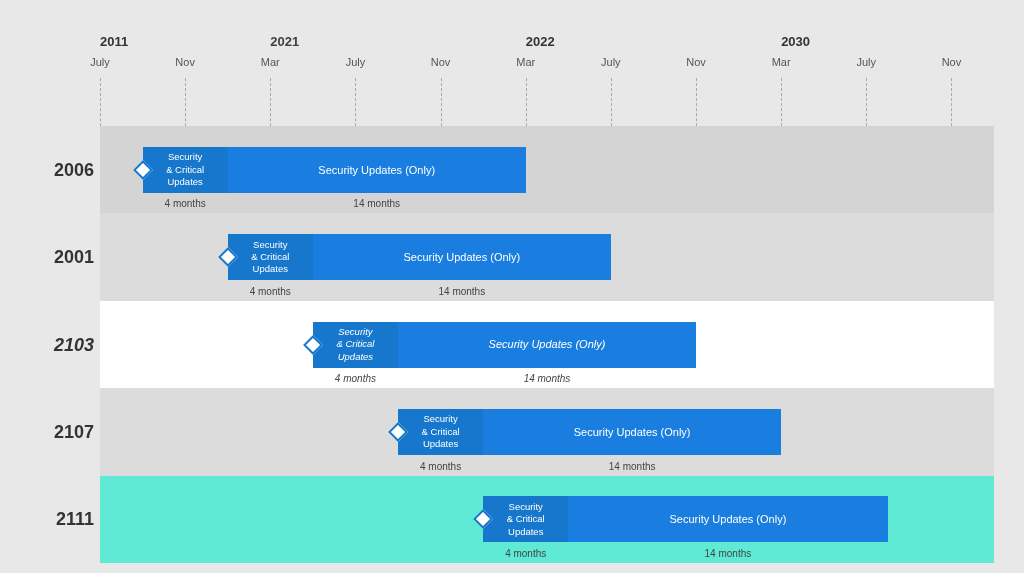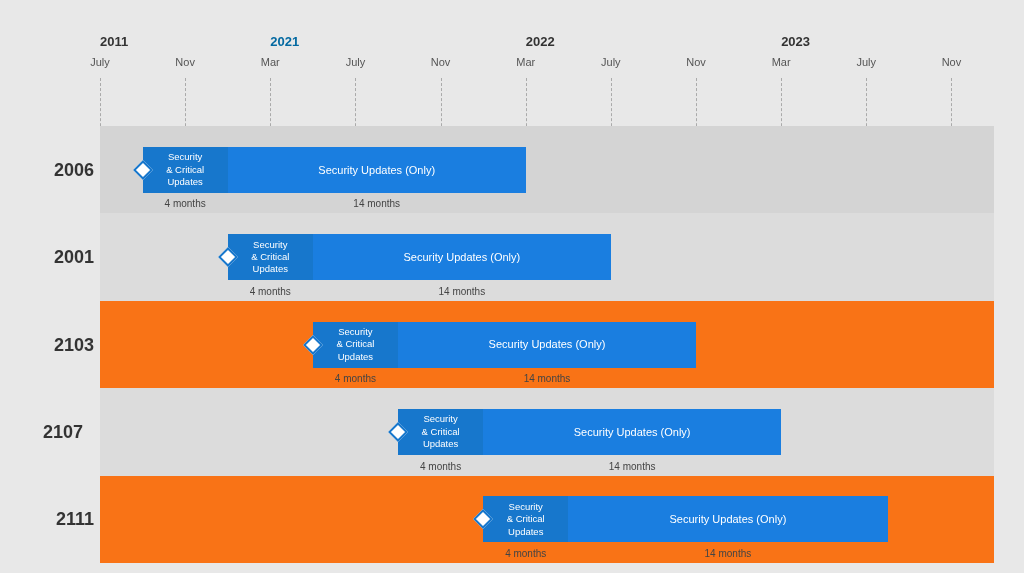--- a/index.html
+++ b/index.html
@@ -93,23 +93,23 @@
 </head>
 <body>
 
 <div class="page">
   <div class="title"></div>
 
   <div class="chart-area">
 
     <div id="timeline-header" class="timeline-header" style="position: relative; height: 44px; margin-left: 70px; width: 894px;">
         <div style="position: absolute; left: 0px; top: 0px; font-size: 13px; font-weight: 600; color: rgb(51, 51, 51);">2011</div>
-        <div style="position: absolute; left: 170.286px; top: 0px; font-size: 13px; font-weight: 600; color: #0369a1;">2021</div>
+        <div style="position: absolute; left: 170.286px; top: 0px; font-size: 13px; font-weight: 600; color: #404040;">2021</div>
         <div style="position: absolute; left: 425.714px; top: 0px; font-size: 13px; font-weight: 600; color: rgb(51, 51, 51);">2022</div>
-        <div style="position: absolute; left: 681.143px; top: 0px; font-size: 13px; font-weight: 600; color: rgb(51, 51, 51);">2023</div>
+        <div style="position: absolute; left: 681.143px; top: 0px; font-size: 13px; font-weight: 600; color: rgb(51, 51, 51);">2030</div>
         <div style="position: absolute; left: 0px; top: 22px; font-size: 11px; color: rgb(85, 85, 85); transform: translateX(-50%);">July</div>
         <div style="position: absolute; left: 85.1429px; top: 22px; font-size: 11px; color: rgb(85, 85, 85); transform: translateX(-50%);">Nov</div>
         <div style="position: absolute; left: 170.286px; top: 22px; font-size: 11px; color: rgb(85, 85, 85); transform: translateX(-50%);">Mar</div>
         <div style="position: absolute; left: 255.429px; top: 22px; font-size: 11px; color: rgb(85, 85, 85); transform: translateX(-50%);">July</div>
         <div style="position: absolute; left: 340.571px; top: 22px; font-size: 11px; color: rgb(85, 85, 85); transform: translateX(-50%);">Nov</div>
         <div style="position: absolute; left: 425.714px; top: 22px; font-size: 11px; color: rgb(85, 85, 85); transform: translateX(-50%);">Mar</div>
         <div style="position: absolute; left: 510.857px; top: 22px; font-size: 11px; color: rgb(85, 85, 85); transform: translateX(-50%);">July</div>
         <div style="position: absolute; left: 596px; top: 22px; font-size: 11px; color: rgb(85, 85, 85); transform: translateX(-50%);">Nov</div>
         <div style="position: absolute; left: 681.143px; top: 22px; font-size: 11px; color: rgb(85, 85, 85); transform: translateX(-50%);">Mar</div>
         <div style="position: absolute; left: 766.286px; top: 22px; font-size: 11px; color: rgb(85, 85, 85); transform: translateX(-50%);">July</div>
@@ -154,49 +154,49 @@
 &amp; Critical
 Updates</div>
               </div>
               <div style="position: absolute; left: 120.714px; width: 14px; height: 14px; background: white; border: 2px solid rgb(23, 119, 204); transform: rotate(45deg); top: 50%; margin-top: -7px; z-index: 4;"></div>
               <div style="position: absolute; left: 212.857px; width: 298px; height: 46px; top: 50%; transform: translateY(-50%); background: rgb(26, 126, 224); display: flex; align-items: center; justify-content: center; z-index: 2;">
                 <div style="color: white; font-size: 11px; text-align: center; line-height: 1.3;">Security Updates (Only)</div>
               </div>
               <div style="position: absolute; left: 127.714px; width: 85.1429px; bottom: 4px; font-size: 10px; color: rgb(68, 68, 68); text-align: center; z-index: 5;">4 months</div>
               <div style="position: absolute; left: 212.857px; width: 298px; bottom: 4px; font-size: 10px; color: rgb(68, 68, 68); text-align: center; z-index: 5;">14 months</div>
             </div>
-            <div class="version-row" style="background: #f97316; position: relative; flex: 1 1 0%;">
+            <div class="version-row" style="background: #ffffff; position: relative; flex: 1 1 0%; font-style: italic;">
               <div class="version-label" style="position: absolute; left: -68px; width: 62px; font-size: 18px; font-weight: 600; color: rgb(51, 51, 51); text-align: right; top: 50%; transform: translateY(-50%);">2103</div>
               <div style="position: absolute; left: 212.857px; width: 85.1429px; height: 46px; top: 50%; transform: translateY(-50%); background: rgb(23, 119, 204); display: flex; align-items: center; justify-content: center; z-index: 2;">
                 <div style="color: white; font-size: 9.5px; text-align: center; line-height: 1.3; padding: 2px; white-space: pre;">Security
 &amp; Critical
 Updates</div>
               </div>
               <div style="position: absolute; left: 205.857px; width: 14px; height: 14px; background: white; border: 2px solid rgb(23, 119, 204); transform: rotate(45deg); top: 50%; margin-top: -7px; z-index: 4;"></div>
               <div style="position: absolute; left: 298px; width: 298px; height: 46px; top: 50%; transform: translateY(-50%); background: rgb(26, 126, 224); display: flex; align-items: center; justify-content: center; z-index: 2;">
                 <div style="color: white; font-size: 11px; text-align: center; line-height: 1.3;">Security Updates (Only)</div>
               </div>
               <div style="position: absolute; left: 212.857px; width: 85.1429px; bottom: 4px; font-size: 10px; color: rgb(68, 68, 68); text-align: center; z-index: 5;">4 months</div>
               <div style="position: absolute; left: 298px; width: 298px; bottom: 4px; font-size: 10px; color: rgb(68, 68, 68); text-align: center; z-index: 5;">14 months</div>
             </div>
             <div class="version-row" style="background: rgb(220, 220, 220); position: relative; flex: 1 1 0%;">
-              <div class="version-label" style="position: absolute; left: -68px; width: 62px; font-size: 18px; font-weight: 600; color: rgb(51, 51, 51); text-align: center; top: 50%; transform: translateY(-50%);">2107</div>
+              <div class="version-label" style="position: absolute; left: -68px; width: 62px; font-size: 18px; font-weight: 600; color: rgb(51, 51, 51); text-align: right; top: 50%; transform: translateY(-50%);">2107</div>
               <div style="position: absolute; left: 298px; width: 85.1429px; height: 46px; top: 50%; transform: translateY(-50%); background: rgb(23, 119, 204); display: flex; align-items: center; justify-content: center; z-index: 2;">
                 <div style="color: white; font-size: 9.5px; text-align: center; line-height: 1.3; padding: 2px; white-space: pre;">Security
 &amp; Critical
 Updates</div>
               </div>
               <div style="position: absolute; left: 291px; width: 14px; height: 14px; background: white; border: 2px solid rgb(23, 119, 204); transform: rotate(45deg); top: 50%; margin-top: -7px; z-index: 4;"></div>
               <div style="position: absolute; left: 383.143px; width: 298px; height: 46px; top: 50%; transform: translateY(-50%); background: rgb(26, 126, 224); display: flex; align-items: center; justify-content: center; z-index: 2;">
                 <div style="color: white; font-size: 11px; text-align: center; line-height: 1.3;">Security Updates (Only)</div>
               </div>
               <div style="position: absolute; left: 298px; width: 85.1429px; bottom: 4px; font-size: 10px; color: rgb(68, 68, 68); text-align: center; z-index: 5;">4 months</div>
               <div style="position: absolute; left: 383.143px; width: 298px; bottom: 4px; font-size: 10px; color: rgb(68, 68, 68); text-align: center; z-index: 5;">14 months</div>
             </div>
-            <div class="version-row" style="background: #f97316; position: relative; flex: 1 1 0%; padding-left: 24px;">
+            <div class="version-row" style="background: #5eead4; position: relative; flex: 1 1 0%; padding-left: 24px;">
               <div class="version-label" style="position: absolute; left: -68px; width: 62px; font-size: 18px; font-weight: 600; color: rgb(51, 51, 51); text-align: right; top: 50%; transform: translateY(-50%);">2111</div>
               <div style="position: absolute; left: 383.143px; width: 85.1429px; height: 46px; top: 50%; transform: translateY(-50%); background: rgb(23, 119, 204); display: flex; align-items: center; justify-content: center; z-index: 2;">
                 <div style="color: white; font-size: 9.5px; text-align: center; line-height: 1.3; padding: 2px; white-space: pre;">Security
 &amp; Critical
 Updates</div>
               </div>
               <div style="position: absolute; left: 376.143px; width: 14px; height: 14px; background: white; border: 2px solid rgb(23, 119, 204); transform: rotate(45deg); top: 50%; margin-top: -7px; z-index: 4;"></div>
               <div style="position: absolute; left: 468.286px; width: 319.286px; height: 46px; top: 50%; transform: translateY(-50%); background: rgb(26, 126, 224); display: flex; align-items: center; justify-content: center; z-index: 2;">
                 <div style="color: white; font-size: 11px; text-align: center; line-height: 1.3;">Security Updates (Only)</div>
               </div>

